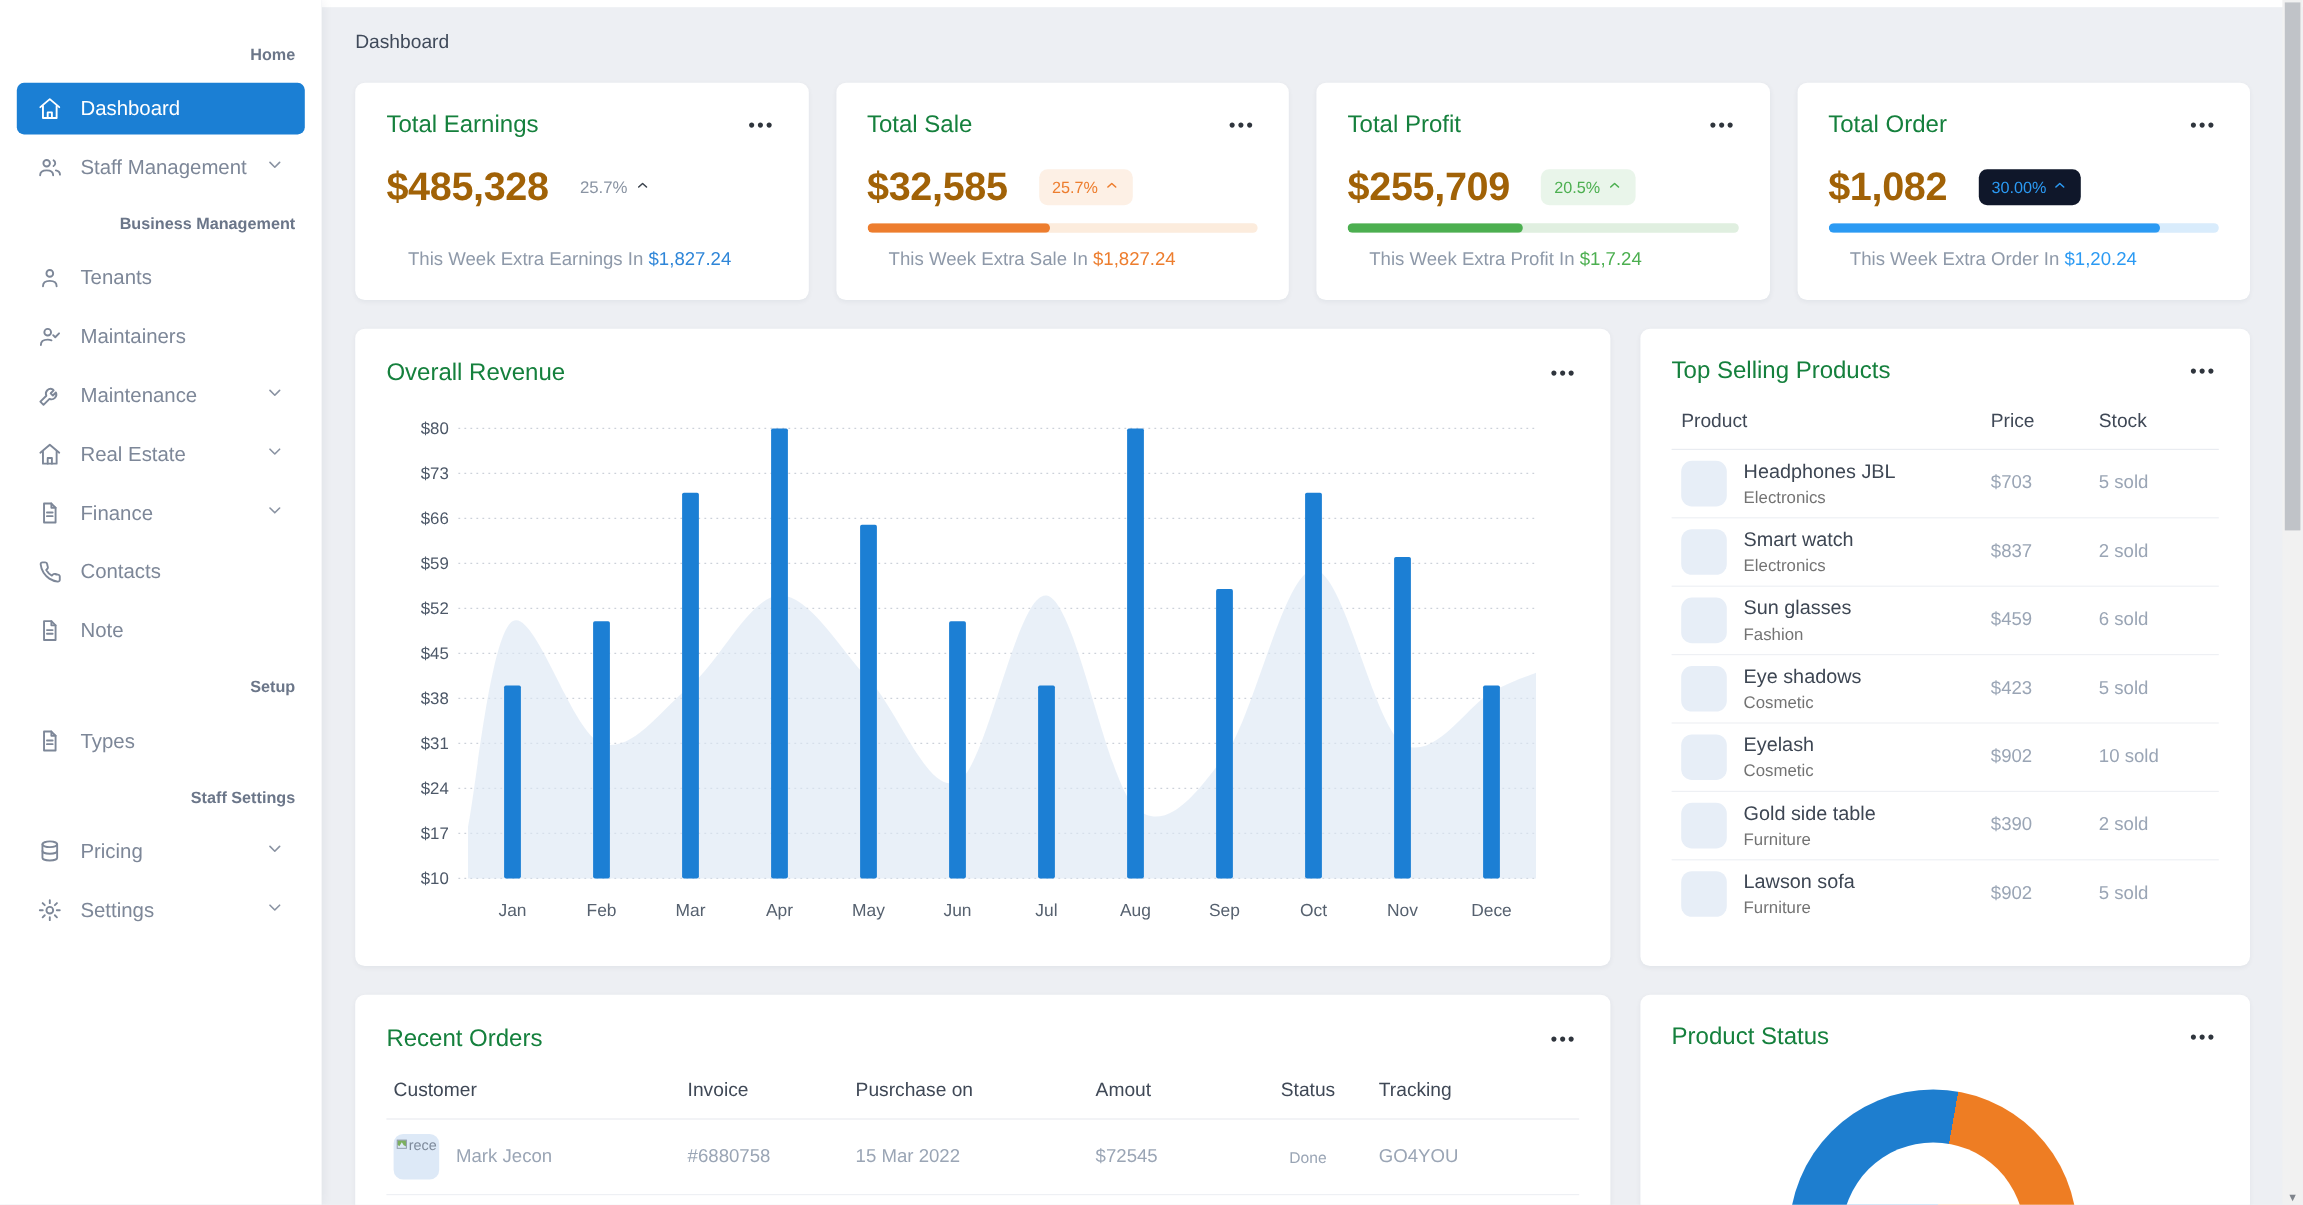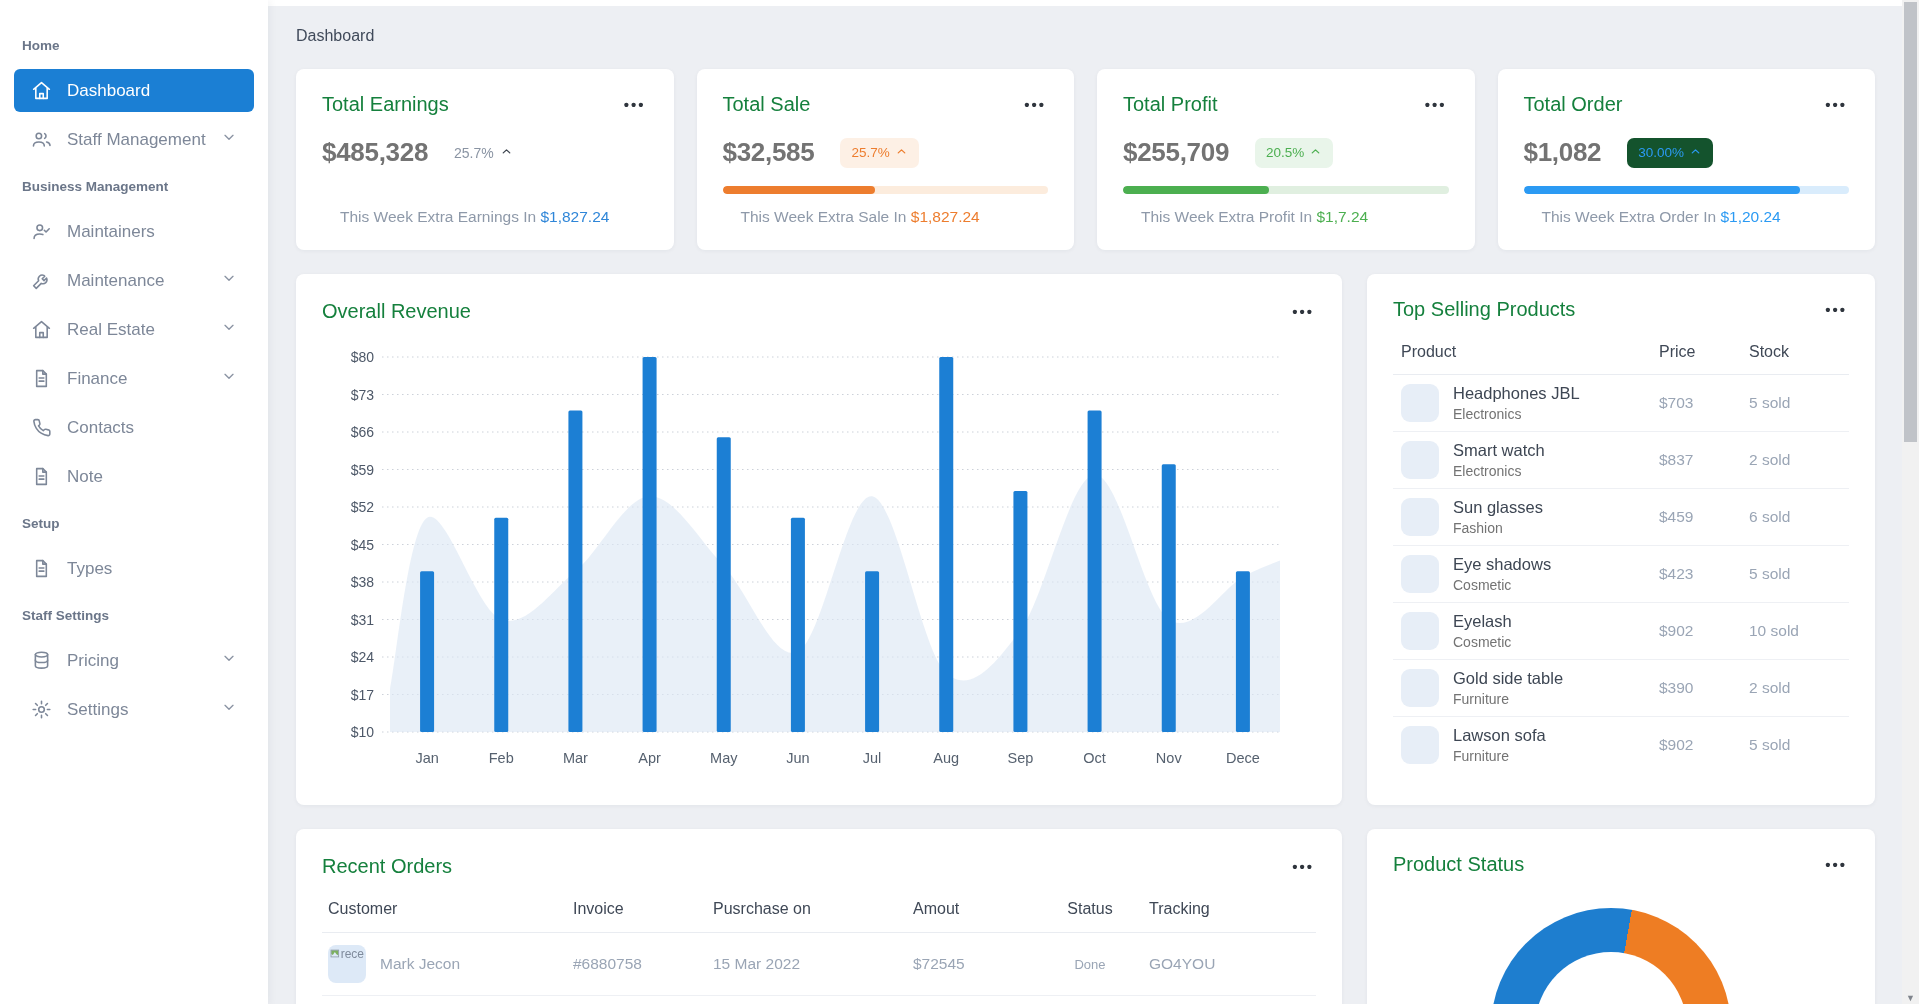--- a/index.html
+++ b/index.html
@@ -3,21 +3,21 @@
 <meta charset="utf-8">
 <style>
   * { margin:0; padding:0; box-sizing:border-box; }
   html,body { width:1919px; height:1004px; overflow:hidden; }
   body { font-family:"Liberation Sans", sans-serif; background:#edeff3; }
   .app { display:flex; width:100%; height:100%; position:relative; }
 
   
   .sidebar { width:268px; flex-shrink:0; background:#fff; padding-top:26px;
              box-shadow:2px 0 8px rgba(20,35,60,.05); z-index:3; }
-  .side-section-label { padding:12px 22px 10px; font-size:13.5px; font-weight:700; color:#6b7689; }
+  .side-section-label { padding:12px 22px 10px; font-size:13.5px; font-weight:700; color:#6b7689;text-align:right; }
   .side-item { display:flex; align-items:center; gap:15px; margin:6px 14px; padding:11px 17px;
                border-radius:6px; color:#7d8798; font-size:17px; cursor:pointer; }
   .side-item.active { background:#1b7fd4; color:#fff; }
   .side-item svg { width:21px; height:21px; flex-shrink:0; }
   .side-item .chev { margin-left:auto; opacity:.9; }
   .side-item .chev svg { width:16px; height:16px; }
 
   
   .main { flex:1; position:relative; padding:0 44px 0 28px; overflow:hidden; }
   .top-strip { position:absolute; top:0; left:0; right:0; height:6px; background:#fff; }
@@ -26,21 +26,21 @@
   .card { background:#fff; border-radius:8px; box-shadow:0 1px 4px rgba(21,34,50,.05); }
 
   
   .stats-row { display:flex; gap:23px; margin-top:24px; }
   .stat-card { flex:1; height:181px; padding:24px 26px; position:relative; }
   .card-title-row { display:flex; justify-content:space-between; align-items:center; }
   .card-title { font-size:20px; color:#15803d; }
   .ellipsis-btn { color:#2f353d; font-size:15px; letter-spacing:2px; font-weight:700; cursor:pointer;
                   line-height:1; padding:4px 2px; }
   .stat-value-row { margin-top:21px; display:flex; align-items:center; gap:26px; }
-  .stat-value { font-size:26px; font-weight:700; color:#737373; letter-spacing:-.3px; }
+  .stat-value { font-size:33px; font-weight:700; color:#a16207; letter-spacing:-.3px; }
   .badge { font-size:13.5px; padding:7px 11px; border-radius:7px; display:inline-flex;
            align-items:center; gap:5px; }
   .plain-change { font-size:14px; color:#8a94a3; display:inline-flex; align-items:center; gap:6px; }
   .plain-change svg { color:#3c444e; }
   .caret-up svg { width:13px; height:13px; }
   .progress { position:absolute; left:26px; right:26px; bottom:56px; height:8px; border-radius:4px; overflow:hidden; }
   .progress > div { height:100%; border-radius:4px; }
   .stat-footer { position:absolute; left:44px; bottom:24px; font-size:15.5px; color:#8e99a9; white-space:nowrap; }
 
   
@@ -112,20 +112,27 @@
             <path d="M17.8 14.9c2.2.5 3.9 1.8 3.9 4"></path>
           </svg>
           <span>Staff Management</span>
           <span class="chev"><svg class="" viewBox="0 0 24 24" fill="none" stroke="currentColor" stroke-width="2" stroke-linecap="round" stroke-linejoin="round">
               <path d="M6 9.5l6 6 6-6"></path>
             </svg></span>
         </div>
         <div class="side-section-label">Business Management</div>
         <div class="side-item">
           <svg class="" viewBox="0 0 24 24" fill="none" stroke="currentColor" stroke-width="1.8" stroke-linecap="round" stroke-linejoin="round">
+            <circle cx="12" cy="7.8" r="3.2"></circle>
+            <path d="M5.5 20c0-3.6 2.9-5.1 6.5-5.1s6.5 1.5 6.5 5.1"></path>
+          </svg>
+          <span>Tenants</span>
+        </div>
+        <div class="side-item">
+          <svg class="" viewBox="0 0 24 24" fill="none" stroke="currentColor" stroke-width="1.8" stroke-linecap="round" stroke-linejoin="round">
             <circle cx="10" cy="7.8" r="3.2"></circle>
             <path d="M3.5 20c0-3.6 2.9-5.1 6.5-5.1 1.3 0 2.6.2 3.6.6"></path>
             <path d="M15.2 10.6l2 2 3.6-3.7"></path>
           </svg>
           <span>Maintainers</span>
         </div>
         <div class="side-item">
           <svg class="" viewBox="0 0 24 24" fill="none" stroke="currentColor" stroke-width="1.8" stroke-linecap="round" stroke-linejoin="round">
             <path d="M14.8 6.2a4.6 4.6 0 0 0-6.1 6.1L3 18l3 3 5.7-5.7a4.6 4.6 0 0 0 6.1-6.1l-2.9 2.9-2.1-2.1 2.9-2.8z"></path>
           </svg>
@@ -258,21 +265,21 @@
           </div>
      <div class="stat-footer">This Week Extra Profit In <span style="color:#4caf50">$1,7.24</span></div>
         </div>
         <div class="card stat-card">
           <div class="card-title-row">
        <div class="card-title">Total Order</div>
        <div class="ellipsis-btn">•••</div>
      </div>
      <div class="stat-value-row">
        <span class="stat-value">$1,082</span>
-       <span class="badge" style="background:#14532d;color:#2b9af3">30.00%<span class="caret-up"><svg class="" viewBox="0 0 24 24" fill="none" stroke="currentColor" stroke-width="2.4" stroke-linecap="round" stroke-linejoin="round">
+       <span class="badge" style="background:#0f172a;color:#2b9af3">30.00%<span class="caret-up"><svg class="" viewBox="0 0 24 24" fill="none" stroke="currentColor" stroke-width="2.4" stroke-linecap="round" stroke-linejoin="round">
                   <path d="M6 14.5l6-5.5 6 5.5"></path>
                 </svg></span></span>
      </div>
      <div class="progress" style="background:#d9ecfc">
             <div style="width:85%;background:#2b9af3"></div>
           </div>
      <div class="stat-footer">This Week Extra Order In <span style="color:#2b9af3">$1,20.24</span></div>
         </div>
       </div>
 

